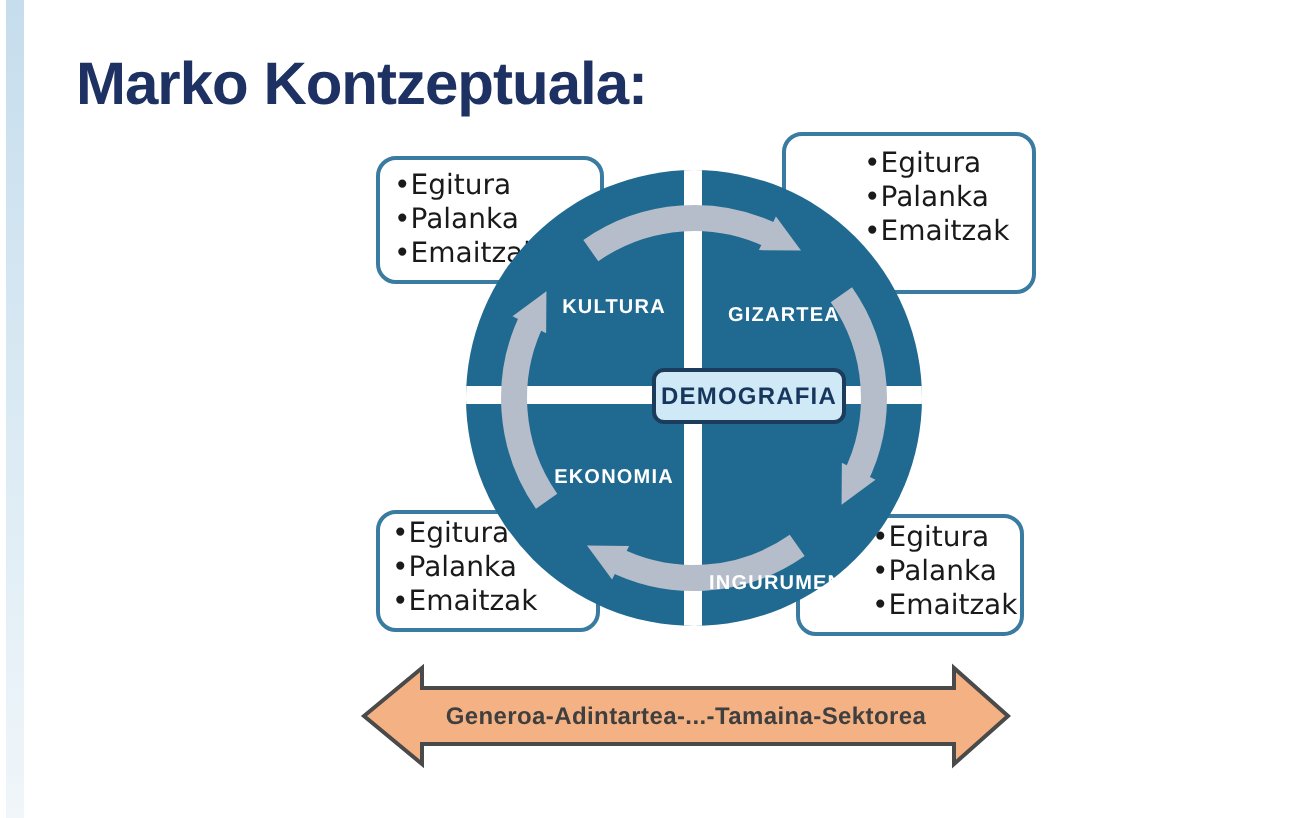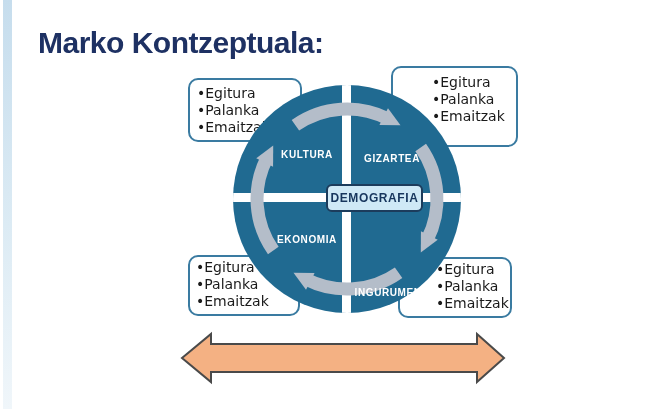--- a/index.html
+++ b/index.html
@@ -111,14 +111,15 @@
 
   <div class="qlabel q-kultura">KULTURA</div>
   <div class="qlabel q-gizartea">GIZARTEA</div>
   <div class="qlabel q-ekonomia">EKONOMIA</div>
   <div class="qlabel q-ingurumena">INGURUMENA</div>
 
   <div class="centerbox">
     <span>DEMOGRAFIA</span>
   </div>
 
+  <div class="arrowlabel">Generoa-Adintartea-...-Tamaina-Sektorea</div>
 
 </div>
 
 </body></html>

